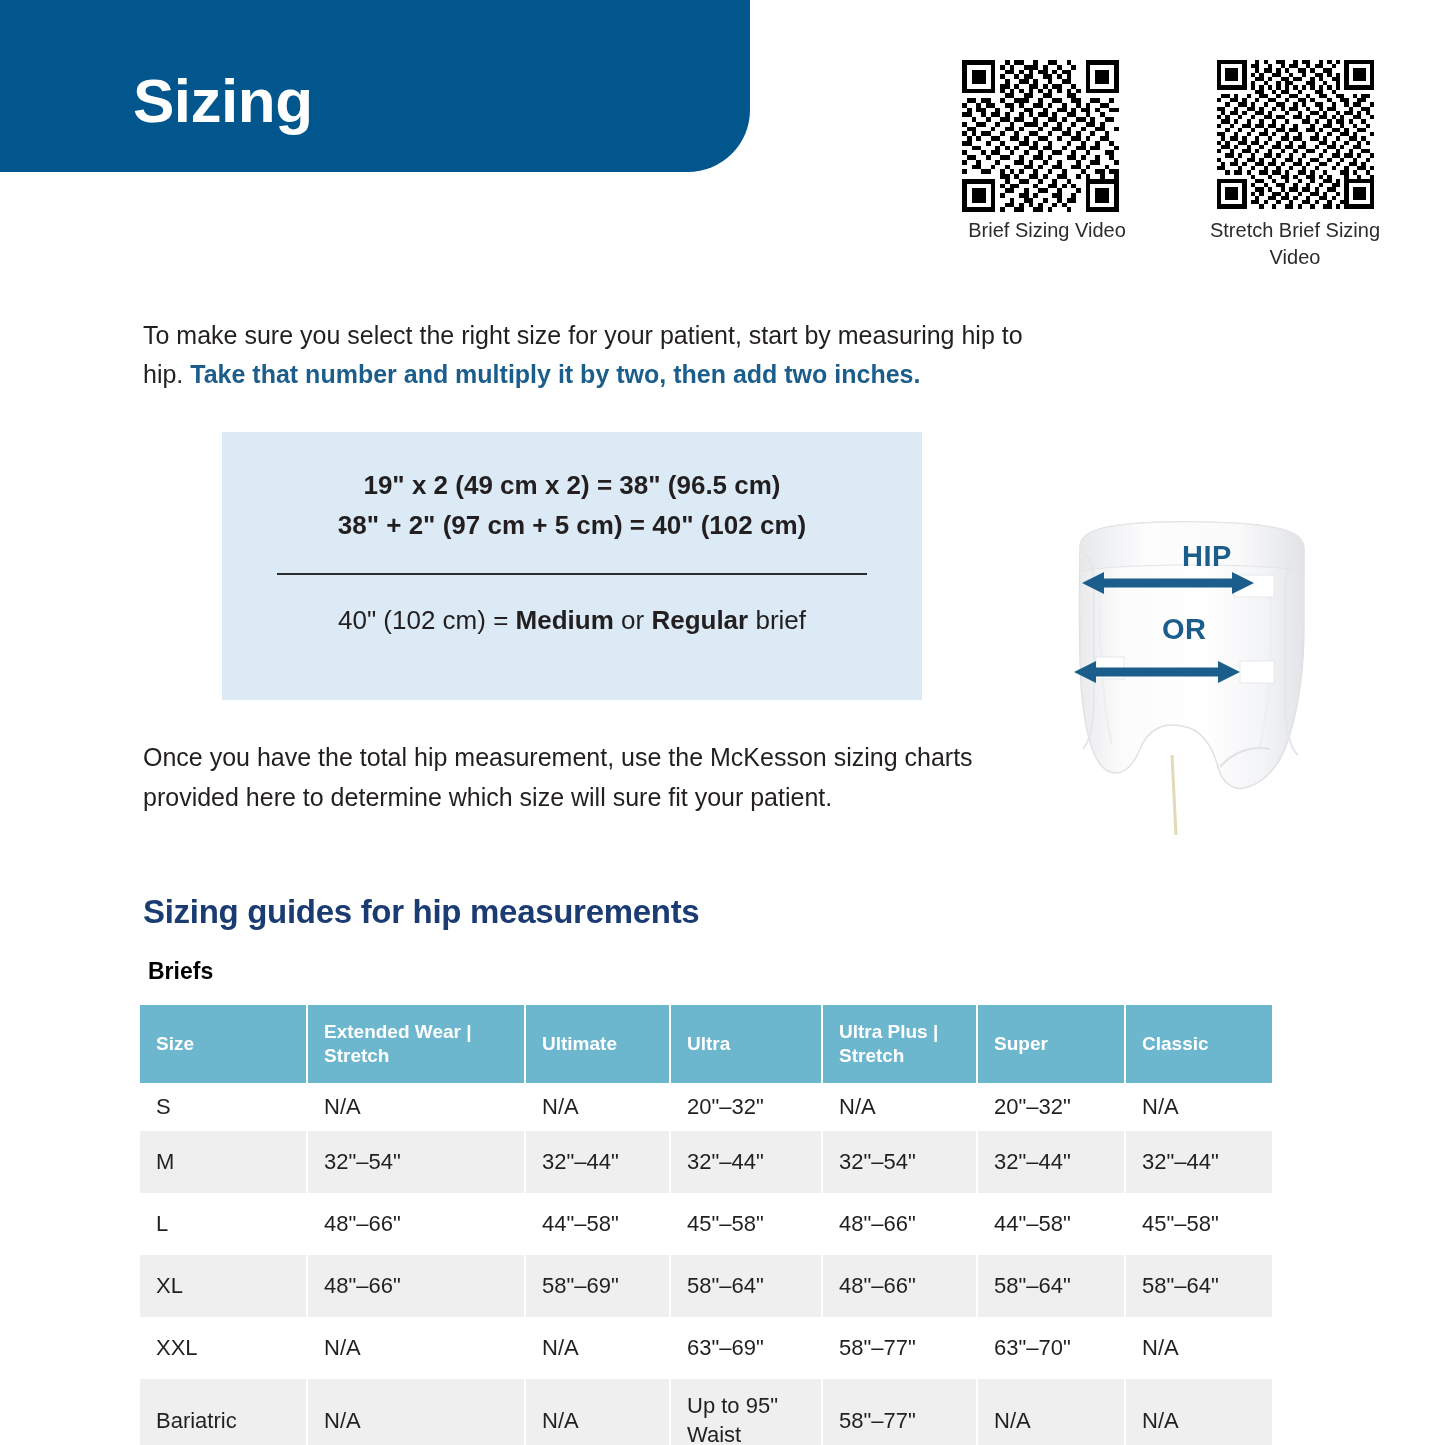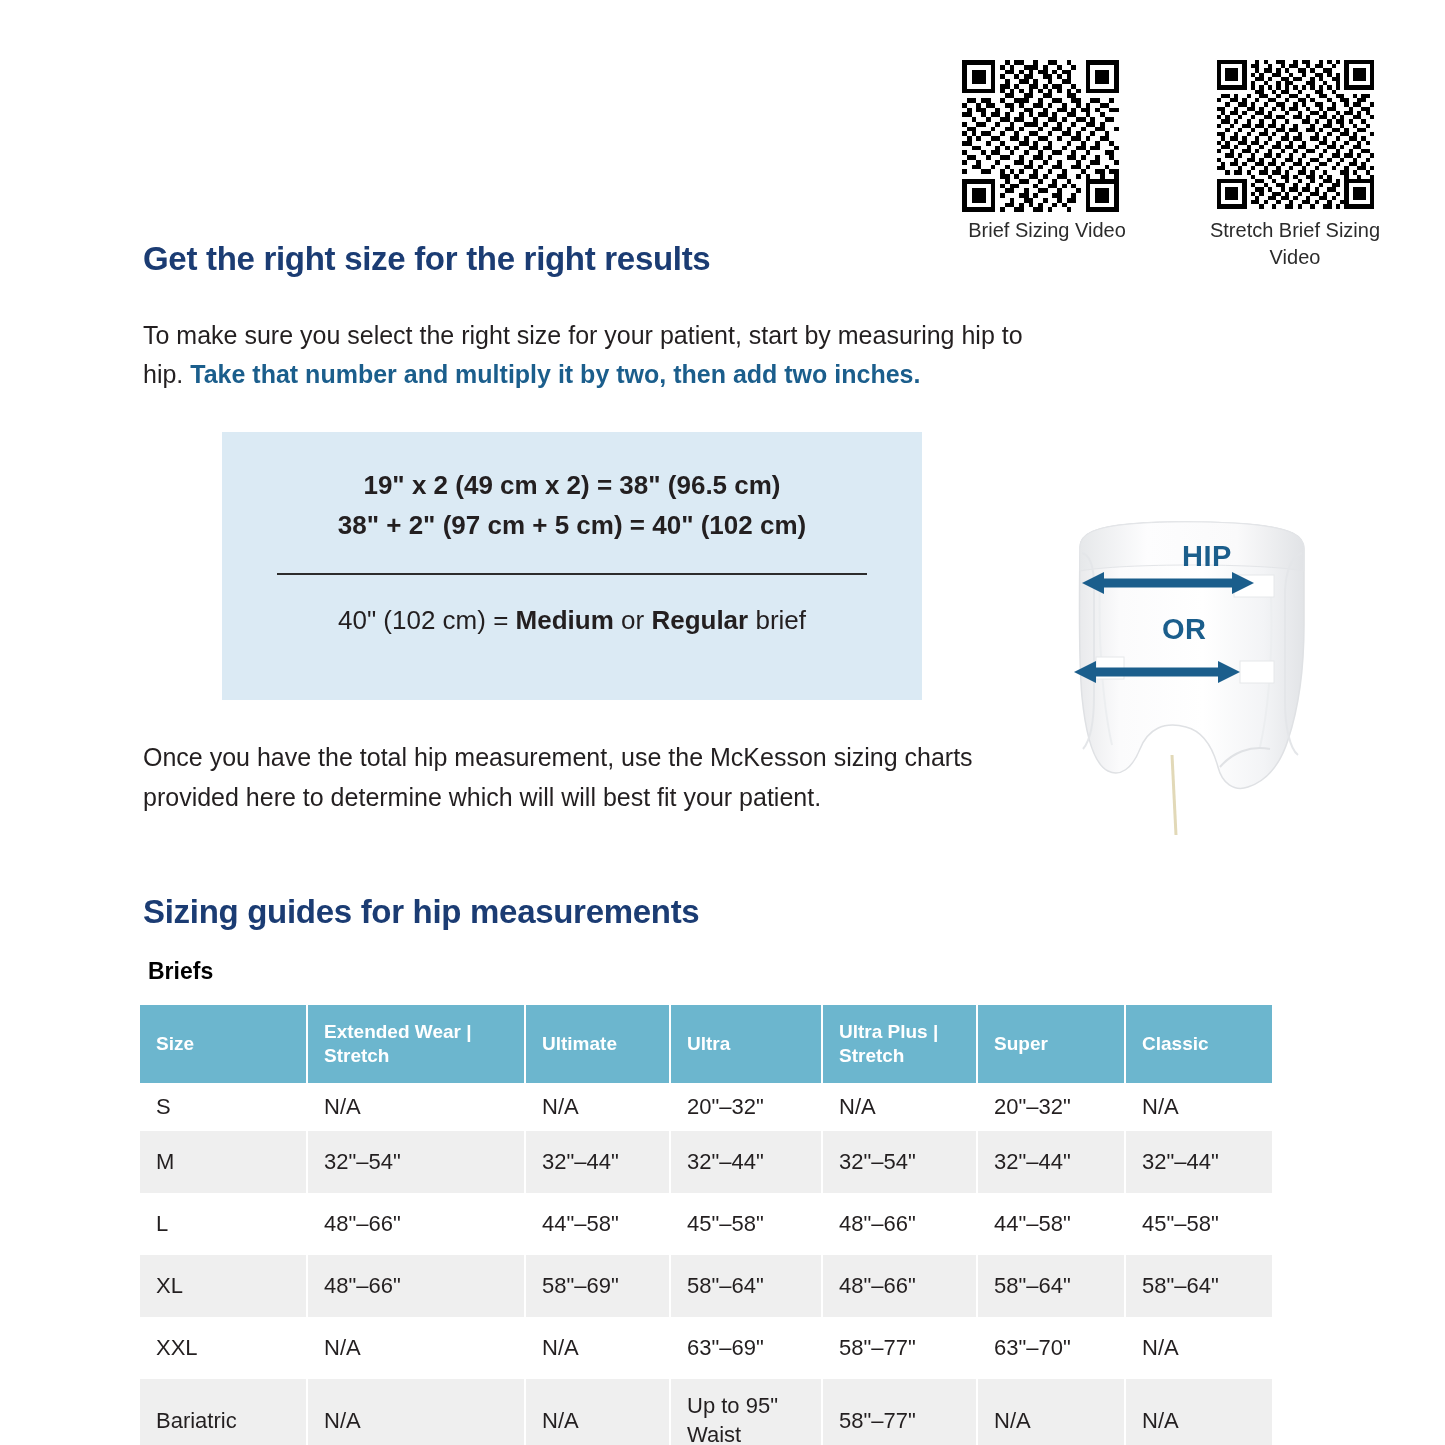--- a/index.html
+++ b/index.html
@@ -133,20 +133,23 @@
   col.c3 { width: 152px; }
   col.c4 { width: 155px; }
   col.c5 { width: 148px; }
   col.c6 { width: 147px; }
 </style>
 </head>
 <body>
 
 <div class="page">
 
+  <div class="banner">
+    <div class="banner-title">Sizing</div>
+  </div>
 
   <div class="qr-block one">
     <svg class="qr-img" viewBox="0 0 33 33" shape-rendering="crispEdges">
       <rect width="33" height="33" fill="#fff"></rect>
       <g fill="#000">
         <rect x="0" y="0" width="7" height="1"></rect>
           <rect x="9" y="0" width="1" height="1"></rect>
           <rect x="11" y="0" width="2" height="1"></rect>
           <rect x="15" y="0" width="1" height="1"></rect>
           <rect x="18" y="0" width="2" height="1"></rect>
@@ -877,33 +880,32 @@
           <rect x="19" y="34" width="1" height="1"></rect>
           <rect x="22" y="34" width="1" height="1"></rect>
           <rect x="25" y="34" width="2" height="1"></rect>
           <rect x="28" y="34" width="1" height="1"></rect>
           <rect x="30" y="34" width="7" height="1"></rect>
       </g>
     </svg>
     <div class="qr-caption">Stretch Brief Sizing Video</div>
   </div>
 
-  <div class="h2-blue">Get the right size for the right results</div>
   <div class="intro-para"><span>To make sure you select the right size for your patient, start by measuring hip to hip. </span><span class="emph">Take that number and multiply it by two, then add two inches.</span></div>
 
   <div class="calc-box">
     <div class="calc-lines">
       <div class="calc-line">19" x 2 (49 cm x 2) = 38" (96.5 cm)</div>
       <div class="calc-line">38" + 2" (97 cm + 5 cm) = 40" (102 cm)</div>
     </div>
     <div class="calc-divider"></div>
     <div class="calc-result"><span>40" (102 cm) = </span><b>Medium</b><span> or </span><b>Regular</b><span> brief</span></div>
   </div>
 
-  <div class="after-para">Once you have the total hip measurement, use the McKesson sizing charts provided here to determine which will will best fit your patient.</div>
+  <div class="after-para">Once you have the total hip measurement, use the McKesson sizing charts provided here to determine which size will sure fit your patient.</div>
 
   <div class="product">
     <svg viewBox="0 0 290 340">
       <defs>
         <linearGradient id="briefGrad" x1="0" y1="0" x2="1" y2="0">
           <stop offset="0%" stop-color="#e9eaec"></stop>
           <stop offset="18%" stop-color="#fbfbfc"></stop>
           <stop offset="55%" stop-color="#ffffff"></stop>
           <stop offset="82%" stop-color="#f3f4f6"></stop>
           <stop offset="100%" stop-color="#e2e4e7"></stop>

